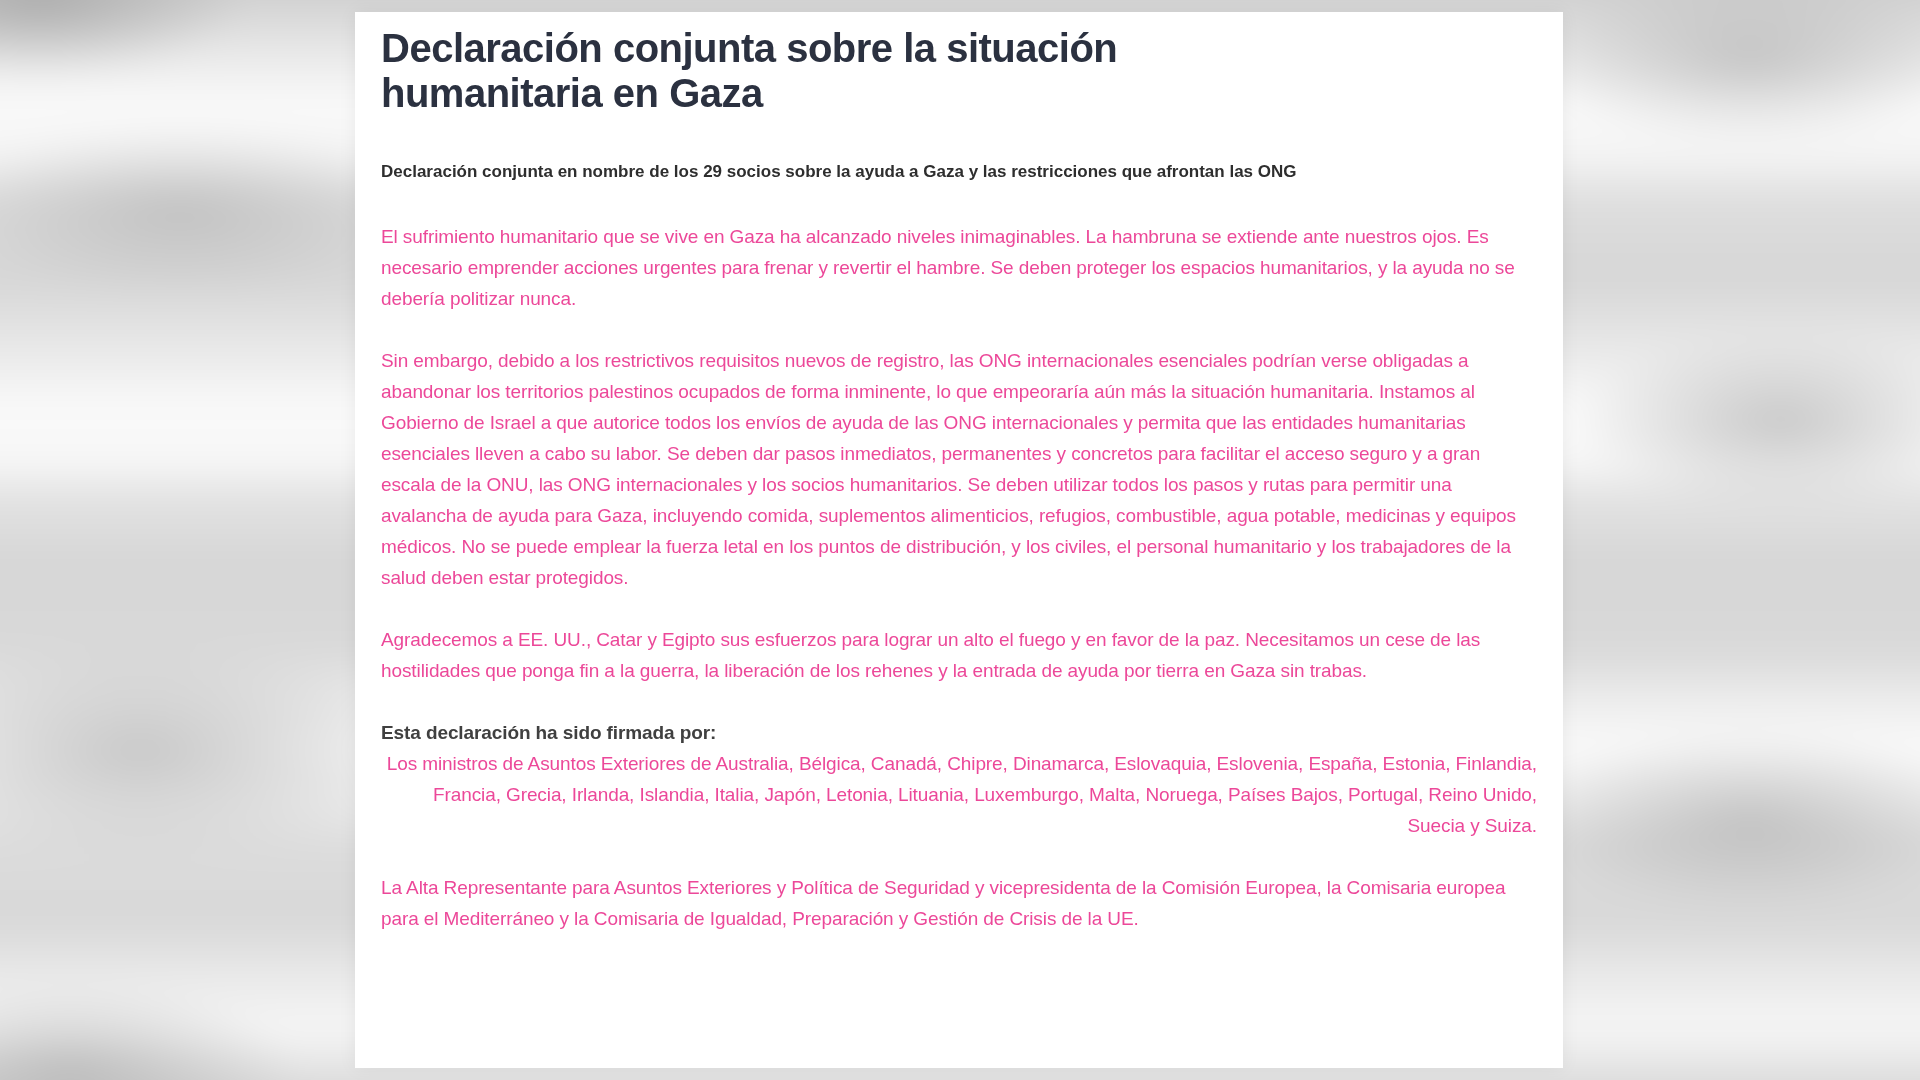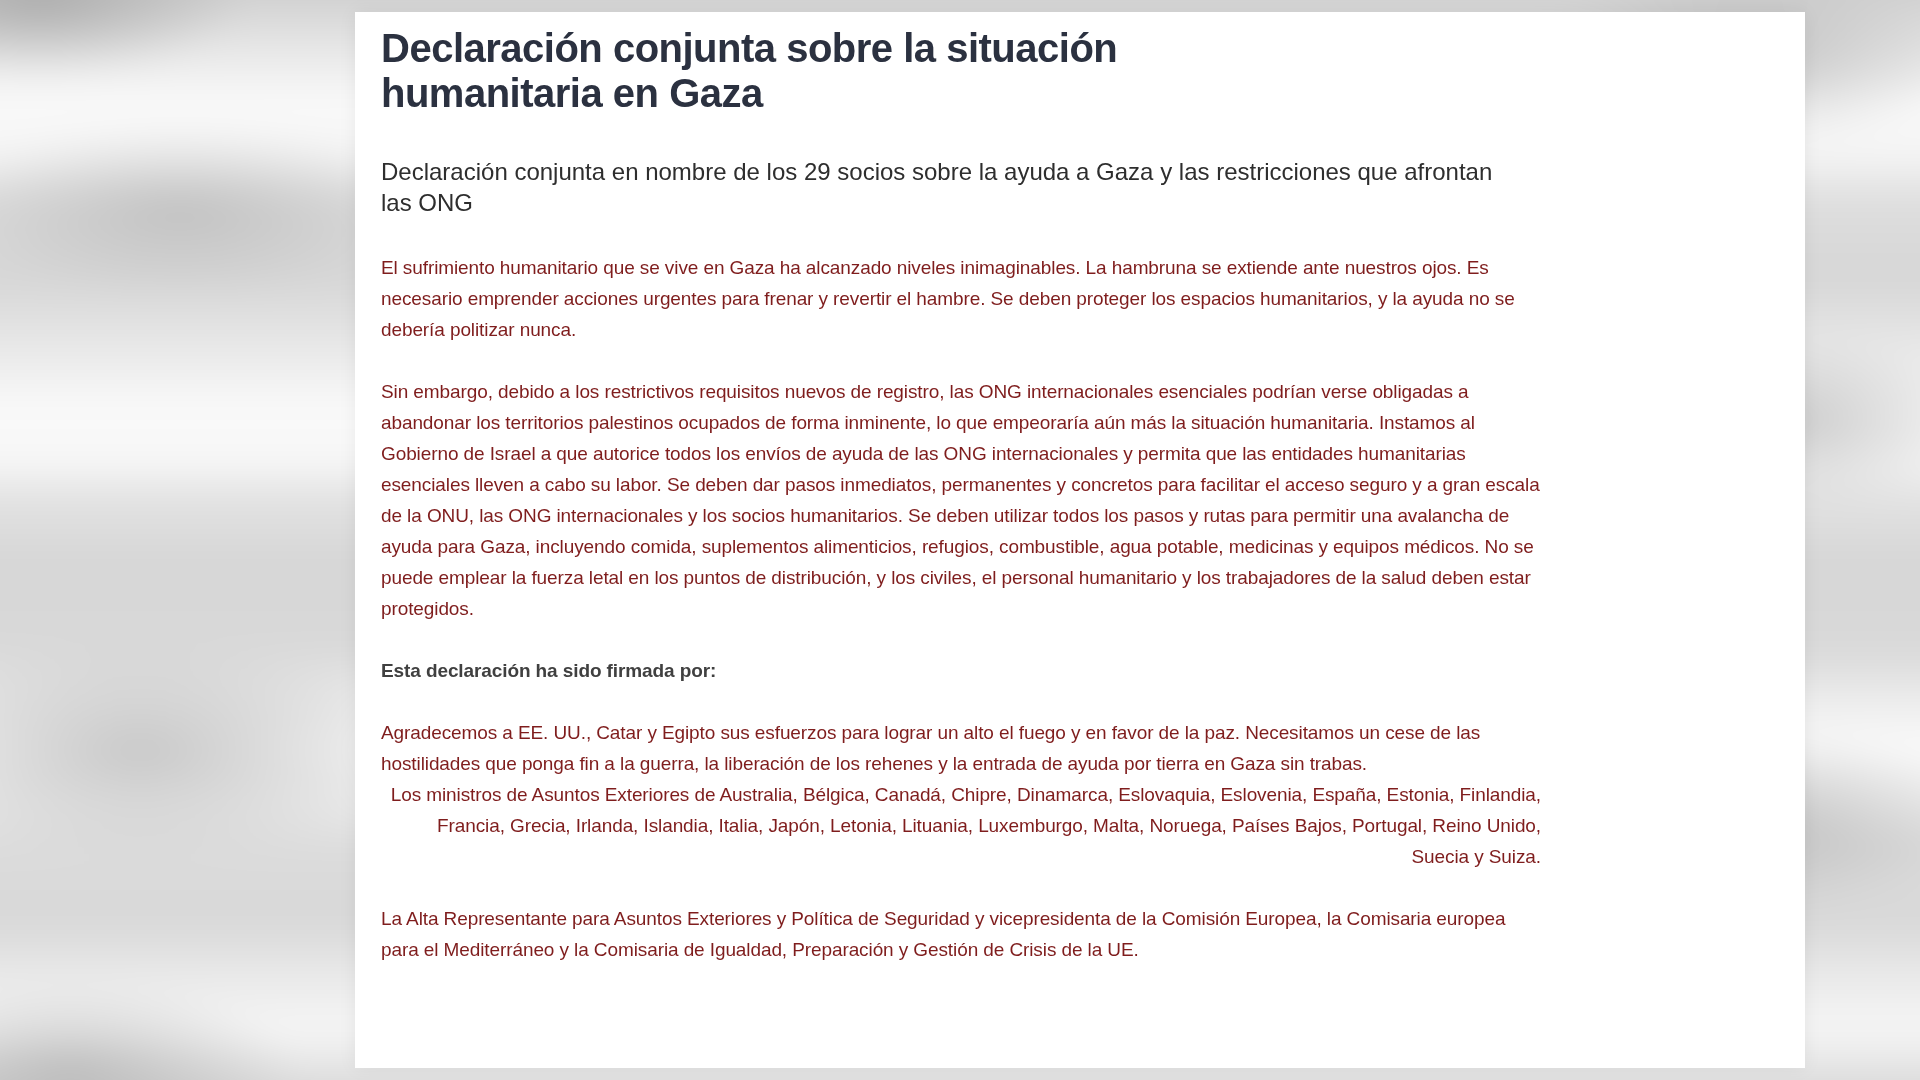--- a/index.html
+++ b/index.html
@@ -55,21 +55,21 @@
         #e0e0e0 95.4%,
         #c9c9c9 100%);
     filter: blur(16px);
   }
 
   
   .panel {
     position: absolute;
     left: 355px;
     top: 12px;
-    width: 1450px;
+    width: 1208px;
     height: 1056px;
     background: #ffffff;
     box-sizing: border-box;
     padding: 14px 26px 0 26px;
     overflow: hidden;
     box-shadow: 0 0 18px rgba(0,0,0,0.06);
   }
 
   .page-title {
     margin: 0;
@@ -77,37 +77,37 @@
     font-size: 40px;
     line-height: 1.13;
     font-weight: bold;
     letter-spacing: -0.5px;
     color: #2b3140;
   }
 
   .subtitle {
     margin: 40px 0 4px 0;
     max-width: 1130px;
-    font-size: 24px;
+    font-size: 17px;
     line-height: 31px;
-    font-weight: normal;
+    font-weight: bold;
     color: #2e2e2e;
   }
 
   .date {
     margin-top: 30px;
     font-size: 15px;
     line-height: 20px;
     color: #9c9c9c;
   }
 
   .body-text {
     font-size: 19px;
     line-height: 31px;
-    color: #7f1d1d;
+    color: #ec4899;
     letter-spacing: -0.1px;
   }
 
   .para {
     margin: 31px 0 0 0;
     max-width: 1160px;
   }
 
   .para.first {
     margin-top: 34px;
@@ -136,22 +136,22 @@
 
     <h1 class="page-title">Declaración conjunta sobre la situación humanitaria en Gaza</h1>
 
     <p class="subtitle">Declaración conjunta en nombre de los 29 socios sobre la ayuda a Gaza y las restricciones que afrontan las ONG</p>
 
 
     <p class="body-text para first">El sufrimiento humanitario que se vive en Gaza ha alcanzado niveles inimaginables. La hambruna se extiende ante nuestros ojos. Es necesario emprender acciones urgentes para frenar y revertir el hambre. Se deben proteger los espacios humanitarios, y la ayuda no se debería politizar nunca.</p>
 
     <p class="body-text para">Sin embargo, debido a los restrictivos requisitos nuevos de registro, las ONG internacionales esenciales podrían verse obligadas a abandonar los territorios palestinos ocupados de forma inminente, lo que empeoraría aún más la situación humanitaria. Instamos al Gobierno de Israel a que autorice todos los envíos de ayuda de las ONG internacionales y permita que las entidades humanitarias esenciales lleven a cabo su labor. Se deben dar pasos inmediatos, permanentes y concretos para facilitar el acceso seguro y a gran escala de la ONU, las ONG internacionales y los socios humanitarios. Se deben utilizar todos los pasos y rutas para permitir una avalancha de ayuda para Gaza, incluyendo comida, suplementos alimenticios, refugios, combustible, agua potable, medicinas y equipos médicos. No se puede emplear la fuerza letal en los puntos de distribución, y los civiles, el personal humanitario y los trabajadores de la salud deben estar protegidos.</p>
 
+    <p class="body-text para">Agradecemos a EE. UU., Catar y Egipto sus esfuerzos para lograr un alto el fuego y en favor de la paz. Necesitamos un cese de las hostilidades que ponga fin a la guerra, la liberación de los rehenes y la entrada de ayuda por tierra en Gaza sin trabas.</p>
+
     <p class="body-text signed-heading">Esta declaración ha sido firmada por:</p>
-
-    <p class="body-text para">Agradecemos a EE. UU., Catar y Egipto sus esfuerzos para lograr un alto el fuego y en favor de la paz. Necesitamos un cese de las hostilidades que ponga fin a la guerra, la liberación de los rehenes y la entrada de ayuda por tierra en Gaza sin trabas.</p>
 
     <p class="body-text signed-body">Los ministros de Asuntos Exteriores de Australia, Bélgica, Canadá, Chipre, Dinamarca, Eslovaquia, Eslovenia, España, Estonia, Finlandia, Francia, Grecia, Irlanda, Islandia, Italia, Japón, Letonia, Lituania, Luxemburgo, Malta, Noruega, Países Bajos, Portugal, Reino Unido, Suecia y Suiza.</p>
 
     <p class="body-text para">La Alta Representante para Asuntos Exteriores y Política de Seguridad y vicepresidenta de la Comisión Europea, la Comisaria europea para el Mediterráneo y la Comisaria de Igualdad, Preparación y Gestión de Crisis de la UE.</p>
 
   </div>
 </div>
 
 </body></html>

